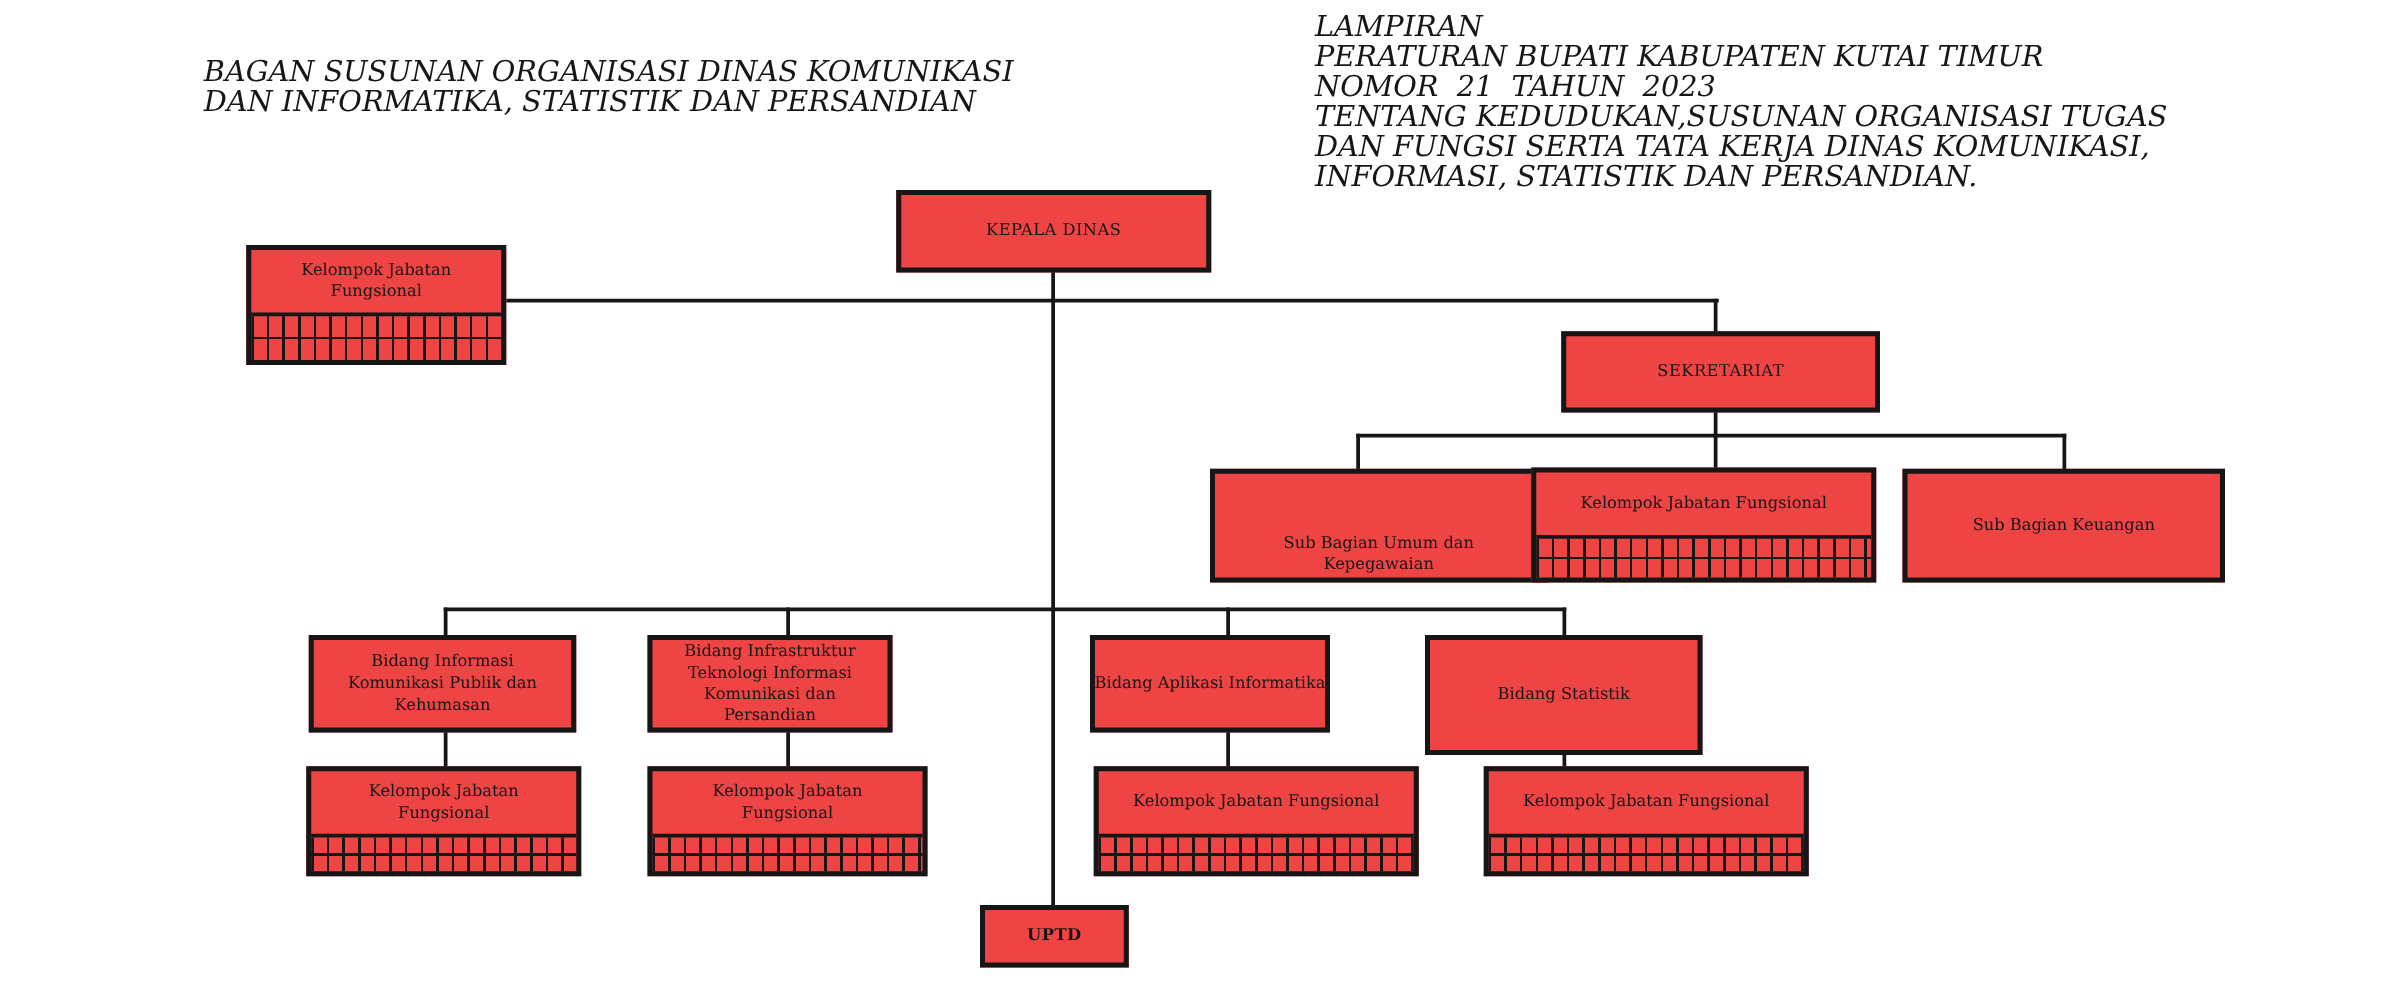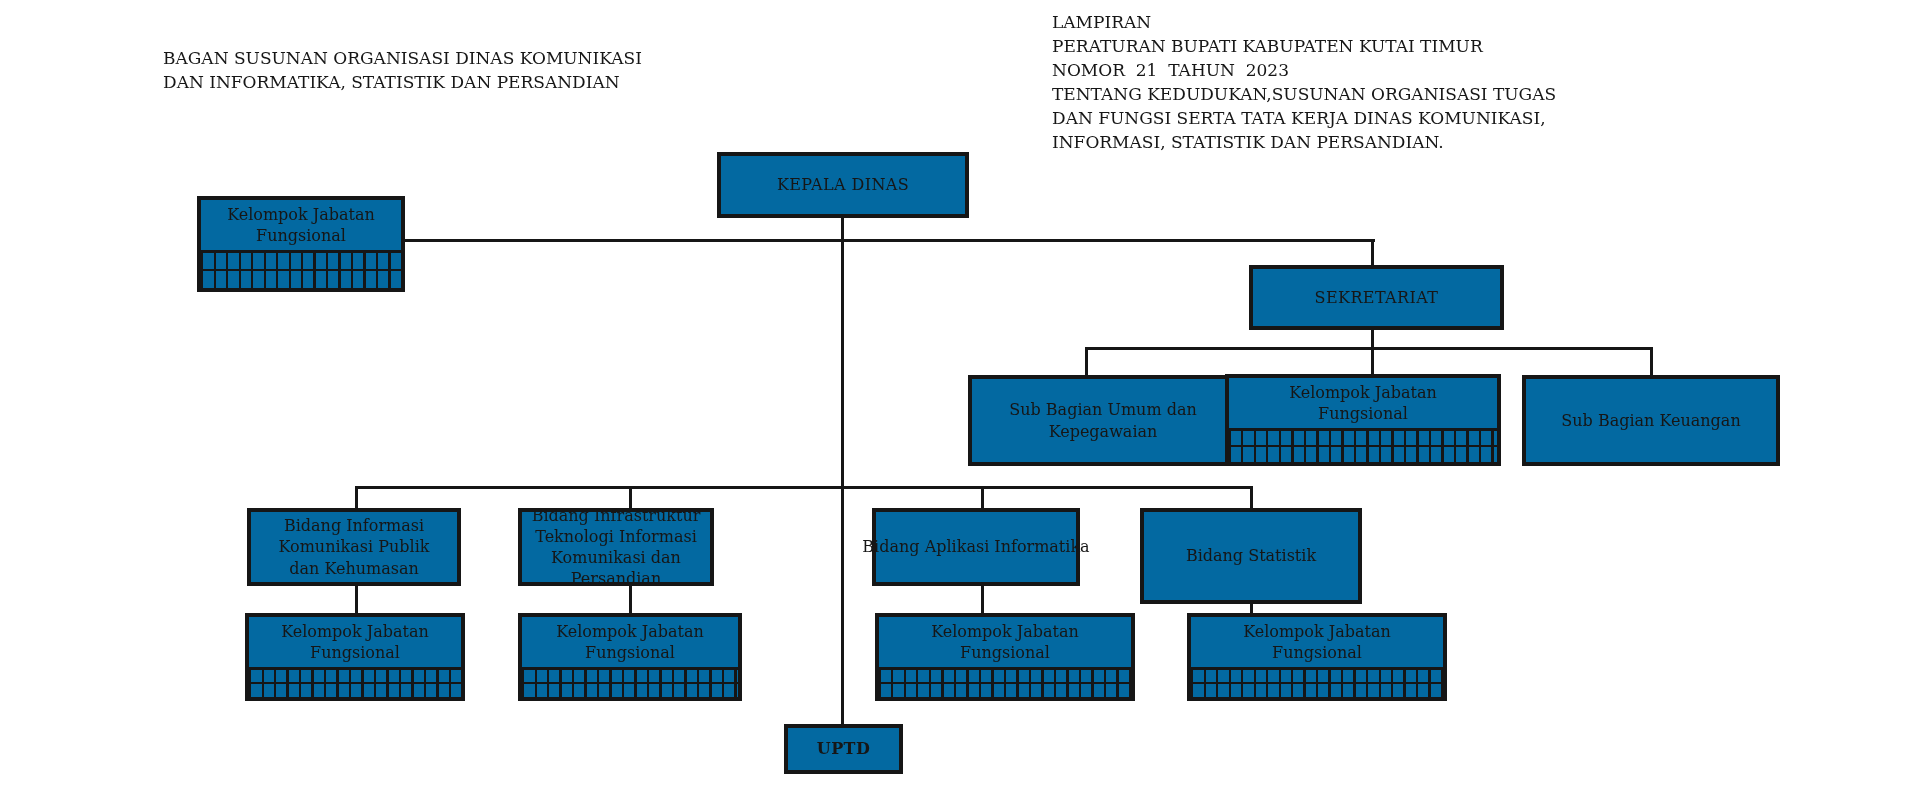--- a/index.html
+++ b/index.html
@@ -2,33 +2,33 @@
 <html><head>
 <meta charset="utf-8">
 <style>
   html,body { margin:0; padding:0; background:#ffffff; }
   .canvas {
     position:relative; width:1920px; height:800px; background:#ffffff;
     font-family:"DejaVu Serif", serif; color:#161616; overflow:hidden;
   }
 
   
-  .hdr { position:absolute; font-size:17px; line-height:24px; }
+  .hdr { position:absolute; font-size:23px; line-height:24px;font-style:italic; }
   .hdr div { white-space:pre; }
   .hdr-left  { left:163px; top:46px; }
   .hdr-right { left:1052px; top:10px; }
 
   
   .line { position:absolute; background:#161616; }
 
   
   .box {
-    position:absolute; box-sizing:border-box; background:#0369a1;
+    position:absolute; box-sizing:border-box; background:#ef4444;
     border:4px solid #161616; display:flex; align-items:center; justify-content:center;
-    text-align:center; font-size:16px; line-height:1.32; padding:2px 9px;
+    text-align:center; font-size:13px; line-height:1.32; padding:2px 9px;
   }
   .box .lbl { display:block; }
   .nowrap .lbl { white-space:nowrap; }
   .caps { letter-spacing:0.4px; }
 
   
   .kjf { flex-direction:column; align-items:stretch; justify-content:flex-start; padding:0; }
   .kjf-title {
     flex:0 0 46px; display:flex; align-items:center; justify-content:center;
     padding:2px 16px; text-align:center;
@@ -83,42 +83,42 @@
 
   <div class="box kjf" style="left:197px; top:196px; width:208px; height:96px;">
     <div class="kjf-title">Kelompok Jabatan Fungsional</div>
     <div class="kjf-grid"></div>
   </div>
 
   <div class="box caps nowrap" style="left:1249px; top:265px; width:255px; height:65px;">
     <span class="lbl">SEKRETARIAT</span>
   </div>
 
-  <div class="box" style="left:968px; top:375px; width:270px; height:91px;">
+  <div class="box" style="left:968px; top:375px; width:270px; height:91px;align-items:flex-end;">
     <span class="lbl">Sub Bagian Umum dan Kepegawaian</span>
   </div>
 
   <div class="box kjf" style="left:1225px; top:374px; width:276px; height:92px;">
     <div class="kjf-title">Kelompok Jabatan Fungsional</div>
     <div class="kjf-grid"></div>
   </div>
 
   <div class="box nowrap" style="left:1522px; top:375px; width:258px; height:91px;">
     <span class="lbl">Sub Bagian Keuangan</span>
   </div>
 
   <div class="box" style="left:247px; top:508px; width:214px; height:78px; padding:2px 14px;">
     <span class="lbl">Bidang Informasi Komunikasi Publik dan Kehumasan</span>
   </div>
 
   <div class="box" style="left:518px; top:508px; width:196px; height:78px; padding:18px 6px;">
     <span class="lbl">Bidang Infrastruktur Teknologi Informasi Komunikasi dan Persandian</span>
   </div>
 
-  <div class="box nowrap" style="left:872px; top:508px; width:208px; height:78px; padding:2px 20px;">
+  <div class="box nowrap" style="left:872px; top:508px; width:192px; height:78px; padding:2px 20px;">
     <span class="lbl">Bidang Aplikasi Informatika</span>
   </div>
 
   <div class="box nowrap" style="left:1140px; top:508px; width:222px; height:96px;">
     <span class="lbl">Bidang Statistik</span>
   </div>
 
   <div class="box kjf" style="left:245px; top:613px; width:220px; height:88px;">
     <div class="kjf-title">Kelompok Jabatan Fungsional</div>
     <div class="kjf-grid"></div>

